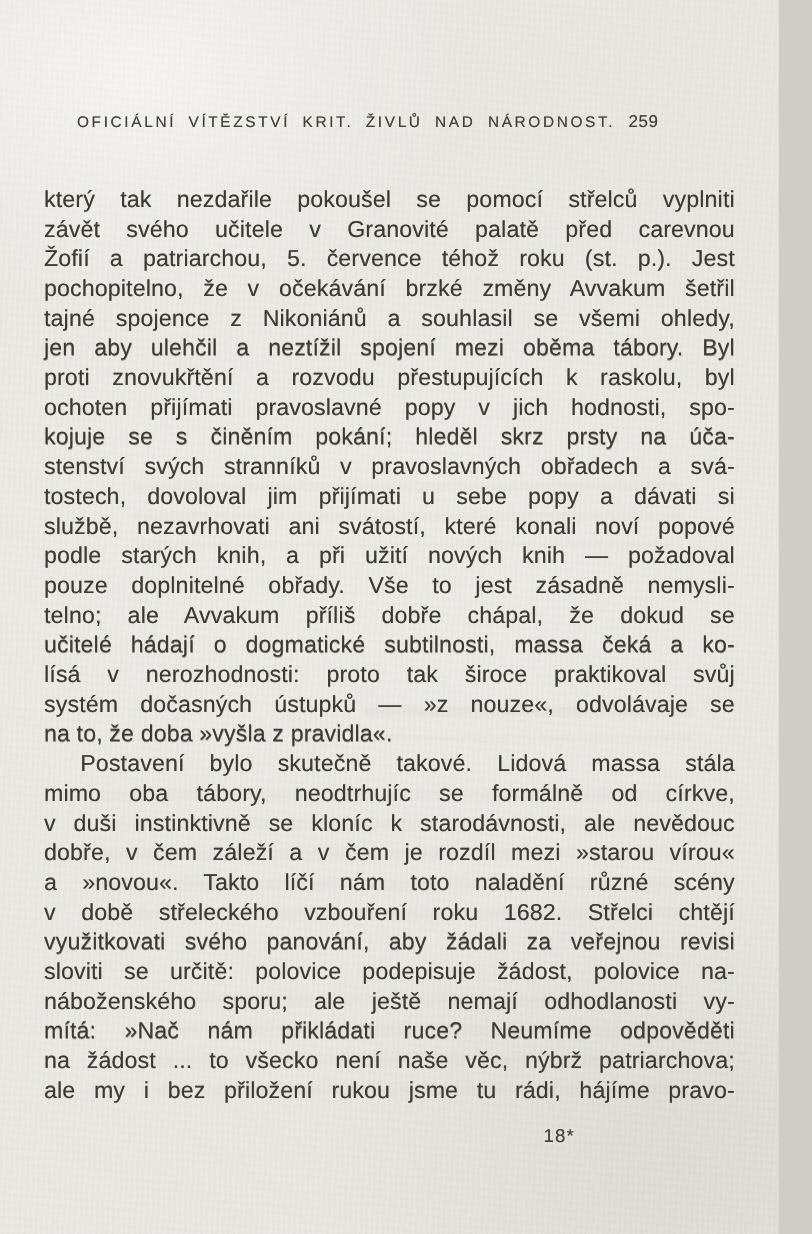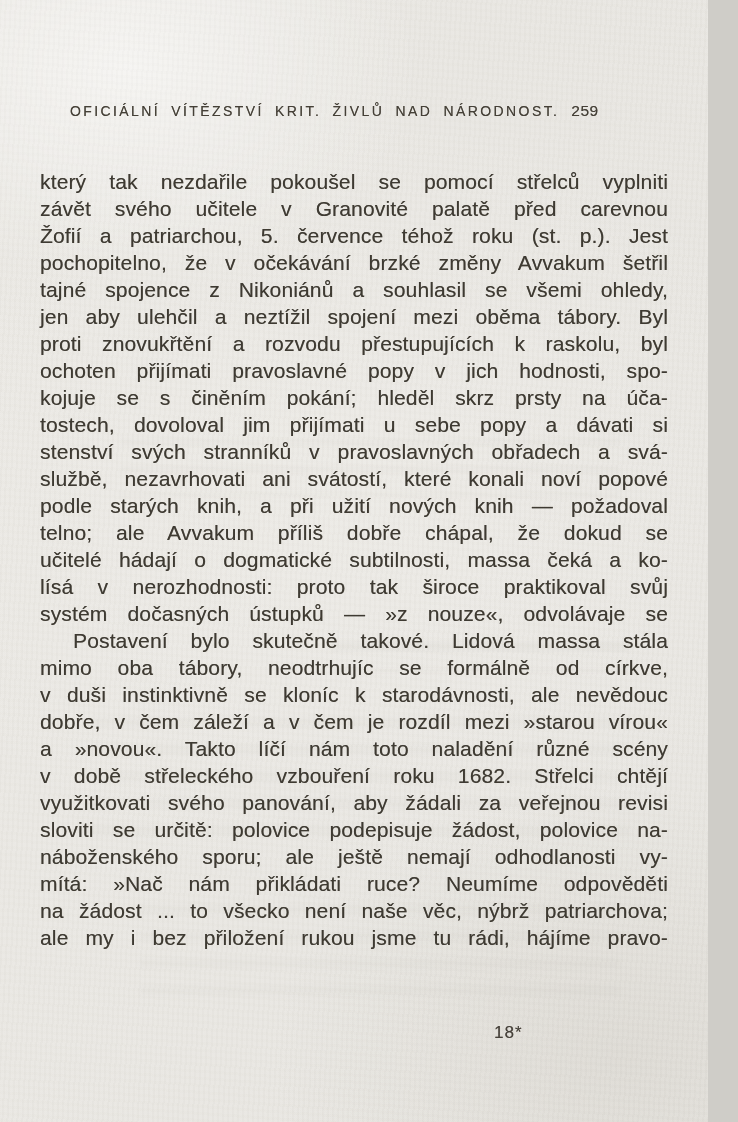--- a/index.html
+++ b/index.html
@@ -107,28 +107,30 @@
     <div class="para">
       <div class="line">který tak nezdařile pokoušel se pomocí střelců vyplniti</div>
       <div class="line">závět svého učitele v Granovité palatě před carevnou</div>
       <div class="line">Žofií a patriarchou, 5. července téhož roku (st. p.). Jest</div>
       <div class="line">pochopitelno, že v očekávání brzké změny Avvakum šetřil</div>
       <div class="line">tajné spojence z Nikoniánů a souhlasil se všemi ohledy,</div>
       <div class="line">jen aby ulehčil a neztížil spojení mezi oběma tábory. Byl</div>
       <div class="line">proti znovukřtění a rozvodu přestupujících k raskolu, byl</div>
       <div class="line">ochoten přijímati pravoslavné popy v jich hodnosti, spo-</div>
       <div class="line">kojuje se s činěním pokání; hleděl skrz prsty na úča-</div>
+      <div class="line">stenství svých stranníků v pravoslavných obřadech a svá-</div>
       <div class="line">tostech, dovoloval jim přijímati u sebe popy a dávati si</div>
-      <div class="line">stenství svých stranníků v pravoslavných obřadech a svá-</div>
       <div class="line">službě, nezavrhovati ani svátostí, které konali noví popové</div>
       <div class="line">podle starých knih, a při užití nových knih — požadoval</div>
+      <div class="line">pouze doplnitelné obřady. Vše to jest zásadně nemysli-</div>
       <div class="line">telno; ale Avvakum příliš dobře chápal, že dokud se</div>
       <div class="line">učitelé hádají o dogmatické subtilnosti, massa čeká a ko-</div>
       <div class="line">lísá v nerozhodnosti: proto tak široce praktikoval svůj</div>
       <div class="line">systém dočasných ústupků — »z nouze«, odvolávaje se</div>
+      <div class="line no-j">na to, že doba »vyšla z pravidla«.</div>
     </div>
     <div class="para">
       <div class="line indent">Postavení bylo skutečně takové. Lidová massa stála</div>
       <div class="line">mimo oba tábory, neodtrhujíc se formálně od církve,</div>
       <div class="line">v duši instinktivně se kloníc k starodávnosti, ale nevědouc</div>
       <div class="line">dobře, v čem záleží a v čem je rozdíl mezi »starou vírou«</div>
       <div class="line">a »novou«. Takto líčí nám toto naladění různé scény</div>
       <div class="line">v době střeleckého vzbouření roku 1682. Střelci chtějí</div>
       <div class="line">využitkovati svého panování, aby žádali za veřejnou revisi</div>
       <div class="line">sloviti se určitě: polovice podepisuje žádost, polovice na-</div>

